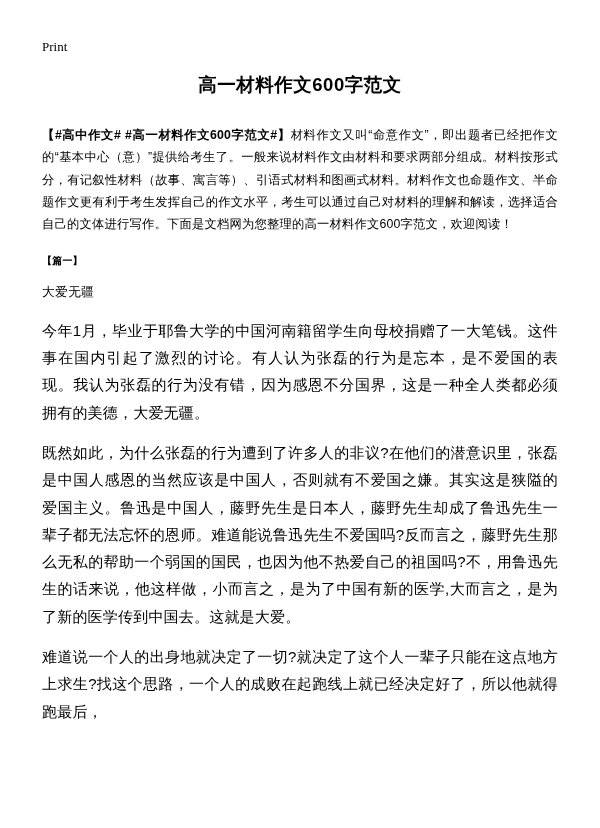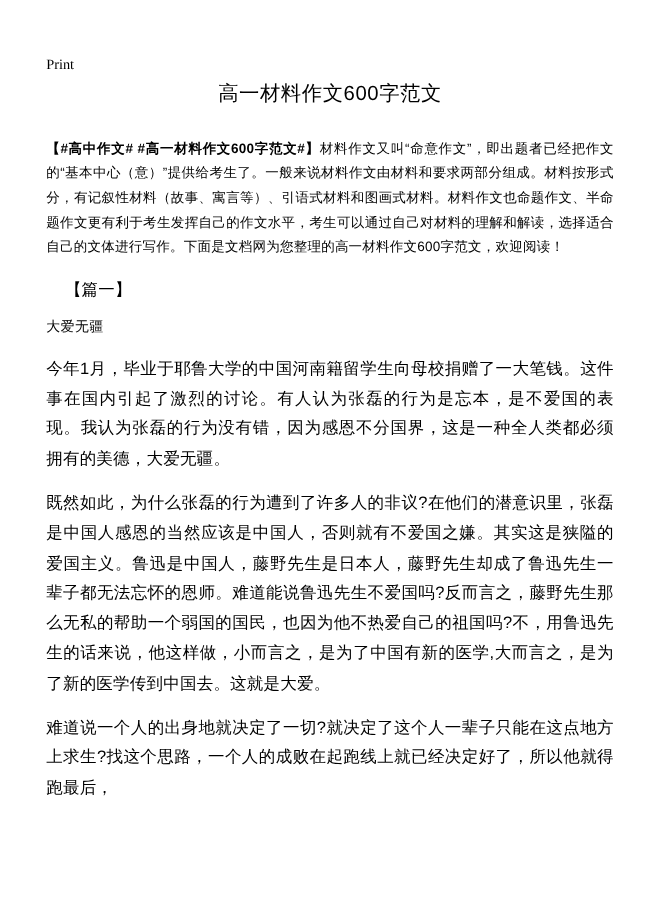--- a/index.html
+++ b/index.html
@@ -16,58 +16,58 @@
   }
   .page {
     position: relative;
     width: 600px;
     height: 828px;
     box-sizing: border-box;
     padding: 0 42px;
   }
   .print-link {
     position: absolute;
-    top: 52px;
+    top: 40px;
     left: 42px;
     font-family: "Liberation Serif", serif;
     font-size: 13px;
     color: #000000;
     text-decoration: none;
     line-height: 1;
   }
   .doc-body {
     padding-top: 72px;
   }
   h1.doc-title {
     margin: 0 0 26px 0;
     font-size: 18.5px;
-    font-weight: normal;
+    font-weight: bold;
     text-align: center;
     letter-spacing: 0.5px;
     line-height: 1.4;
   }
   p.para {
     margin: 0 0 13px 0;
     font-size: 15px;
     line-height: 1.82;
     text-align: justify;
     letter-spacing: 0.2px;
   }
   p.lead {
     font-weight: bold;
     font-size: 12.3px;
     line-height: 1.82;
   }
   p.lead .normal {
     font-weight: normal;
   }
   p.section-label {
-    margin: 18px 0 16px 17px;
-    font-size: 15px;
-    font-weight: normal;
+    margin: 18px 0 16px 0;
+    font-size: 10px;
+    font-weight: bold;
     letter-spacing: 0.2px;
   }
   p.subtitle {
     margin: 16px 0 16px 0;
     font-size: 12.6px;
     letter-spacing: 0.5px;
   }
   p.tight {
     margin-bottom: 12px;
   }

